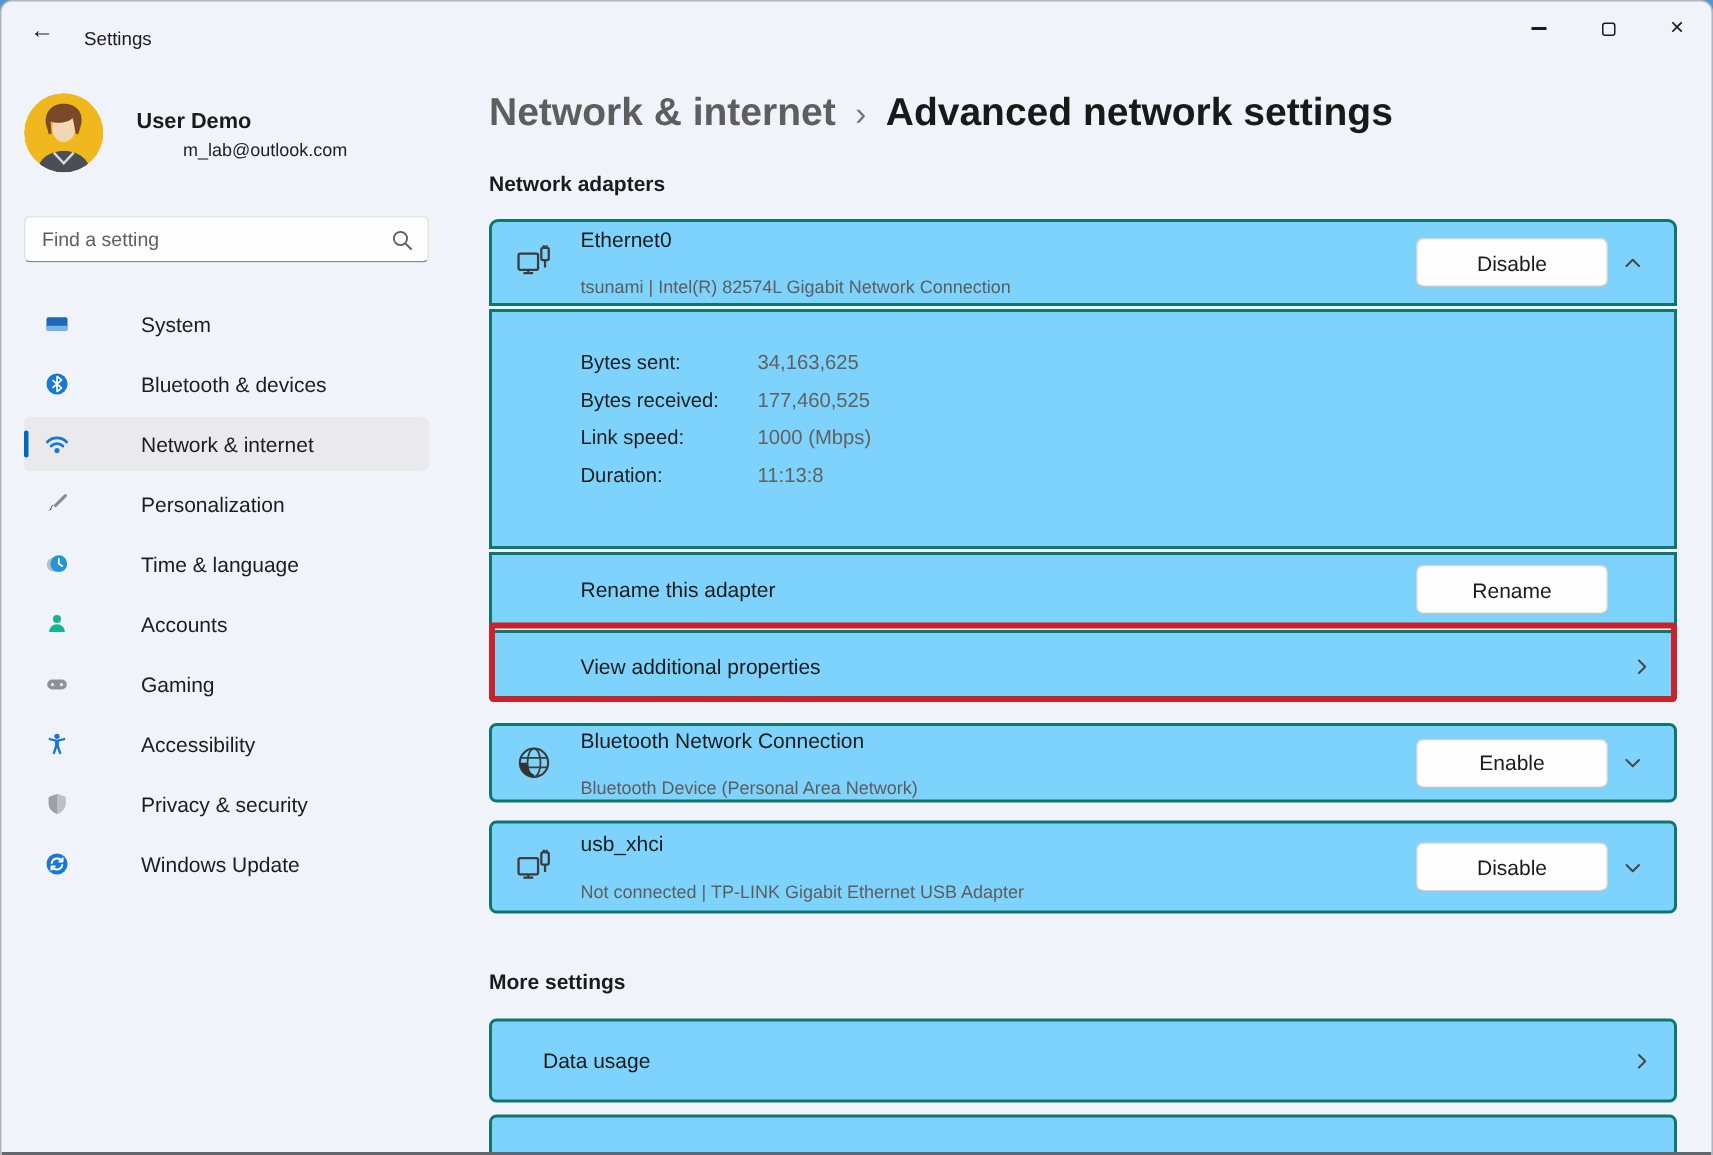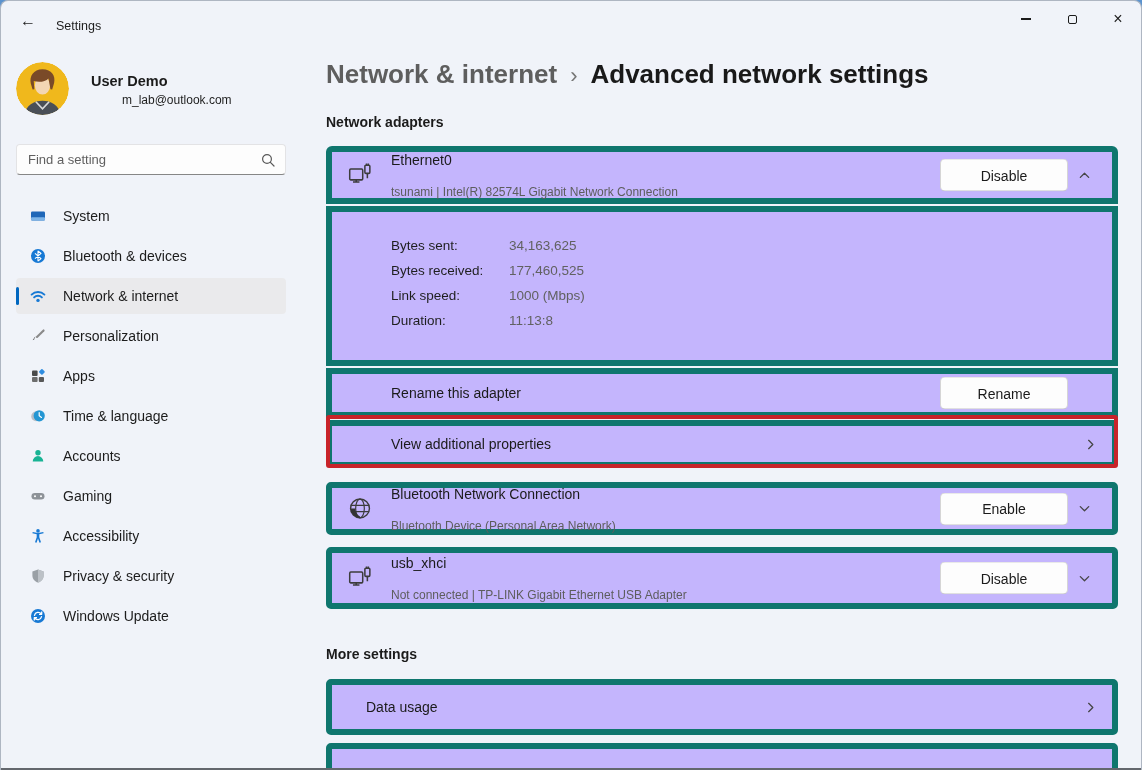--- a/index.html
+++ b/index.html
@@ -27,33 +27,33 @@
   .user-email{ position:absolute; left:90px; top:52px; font-size:12px; color:#1f1f1f;padding-left:31px; }
   .searchbox{ position:absolute; left:15px; top:103px; width:270px; height:31px;
     background:#fdfdfd; border:1px solid #e3e3e5; border-bottom:1px solid #868686;
     border-radius:4px; display:flex; align-items:center; }
   .searchbox input{ flex:1; border:none; outline:none; background:transparent;
     font-family:inherit; font-size:13px; color:#1b1b1b; padding:0 8px 0 11px; }
   .searchbox input::placeholder{ color:#5f5f5f; }
   .search-ico{ margin-right:10px; display:flex; }
   #nav{ position:absolute; left:15px; right:15px; top:157px; }
   .nav-item{ position:relative; height:36px; margin-bottom:4px; display:flex; align-items:center;
-    padding-left:14px; border-radius:4px; color:#1c1c1c; font-size:14px; }
+    padding-left:14px; border-radius:4px; color:#1c1c1c; font-size:14px;gap:31px; }
   .nav-item .ico{ width:16px; height:16px; margin-right:17px; display:flex; }
   .nav-item.selected{ background:#eaeaec; }
   .nav-item.selected .pill{ position:absolute; left:0; top:9px; width:3px; height:18px;
     border-radius:2px; background:#0067c0; }
   
   #main{ position:absolute; left:325px; top:0; width:792px; height:770px; }
   .breadcrumb{ position:absolute; top:58px; left:0; font-size:26px; font-weight:600; display:flex; align-items:center; }
   .crumb-parent{ color:#5e5e5e; }
   .crumb-sep{ color:#767676; font-size:22px; font-weight:400; margin:0 13px; padding-top:2px; }
   .crumb-current{ color:#191919; }
   .section-label{ position:absolute; left:0; font-size:14px; font-weight:700; color:#1b1b1b; }
-  .card{ position:absolute; left:0; width:792px; background:#c4b5fd; border:6px solid #0f766e; }
+  .card{ position:absolute; left:0; width:792px; background:#7dd3fc; border:2px solid #0f766e; }
   .adapter-ico{ position:absolute; left:15px; top:50%; transform:translateY(-50%); width:26px; height:26px; }
   .row-title{ font-size:14px; color:#1b1b1b; }
   .row-sub{ font-size:12px; color:#5d5d5d; margin-top:17px; }
   .row-text{ position:absolute; left:59px; top:50%; transform:translateY(-50%); }
   .btn{ position:absolute; right:44px; top:50%; transform:translateY(-50%);
     width:128px; height:33px; background:#fdfdfd; border:1px solid #d5d5d5; border-bottom-color:#c3c3c3;
     border-radius:5px; font-family:inherit; font-size:14px; color:#1b1b1b; }
   .chev-btn{ position:absolute; right:11px; top:50%; transform:translateY(-50%);
     width:34px; height:34px; display:flex; align-items:center; justify-content:center; border-radius:4px; }
   .detail-row{ display:flex; padding-left:59px; height:25px; align-items:center; font-size:13.5px; }
@@ -149,31 +149,20 @@
             <svg viewBox="0 0 16 16" width="16" height="16">
               <path d="M13.6 2.4L7 9" stroke="#8a8a8a" stroke-width="2.1" stroke-linecap="round"></path>
               <path d="M6.9 8.5c-1.9.2-2.5 1.7-2.7 3.1-.8.7-2.1.7-2.1.7s1.1-.3 1.5-1.3c.4-1.5 1.4-2.7 3.3-2.5z" fill="#4f4f4f"></path>
             </svg>
           </span>
         <span>Personalization</span>
       </div>
       <div class="nav-item">
         <span class="ico">
             <svg viewBox="0 0 16 16" width="16" height="16">
-              <rect x="2" y="2.5" width="5.6" height="5.6" rx="1" fill="#4a4a4a"></rect>
-              <rect x="2" y="9" width="5.6" height="5" rx="1" fill="#6d6d6d"></rect>
-              <rect x="8.8" y="9" width="5.2" height="5" rx="1" fill="#585858"></rect>
-              <rect x="9.6" y="1.6" width="4.6" height="4.6" rx="0.9" transform="rotate(45 11.9 3.9)" fill="#2f8de0"></rect>
-            </svg>
-          </span>
-        <span>Apps</span>
-      </div>
-      <div class="nav-item">
-        <span class="ico">
-            <svg viewBox="0 0 16 16" width="16" height="16">
               <circle cx="6" cy="8.4" r="4.8" fill="#b9bec6"></circle>
               <circle cx="9.2" cy="7.8" r="5.6" fill="#2496d3"></circle>
               <path d="M9.2 4.6v3.2l2.3 1.6" stroke="#fff" stroke-width="1.2" fill="none" stroke-linecap="round"></path>
             </svg>
           </span>
         <span>Time &amp; language</span>
       </div>
       <div class="nav-item">
         <span class="ico">
             <svg viewBox="0 0 16 16" width="16" height="16">

